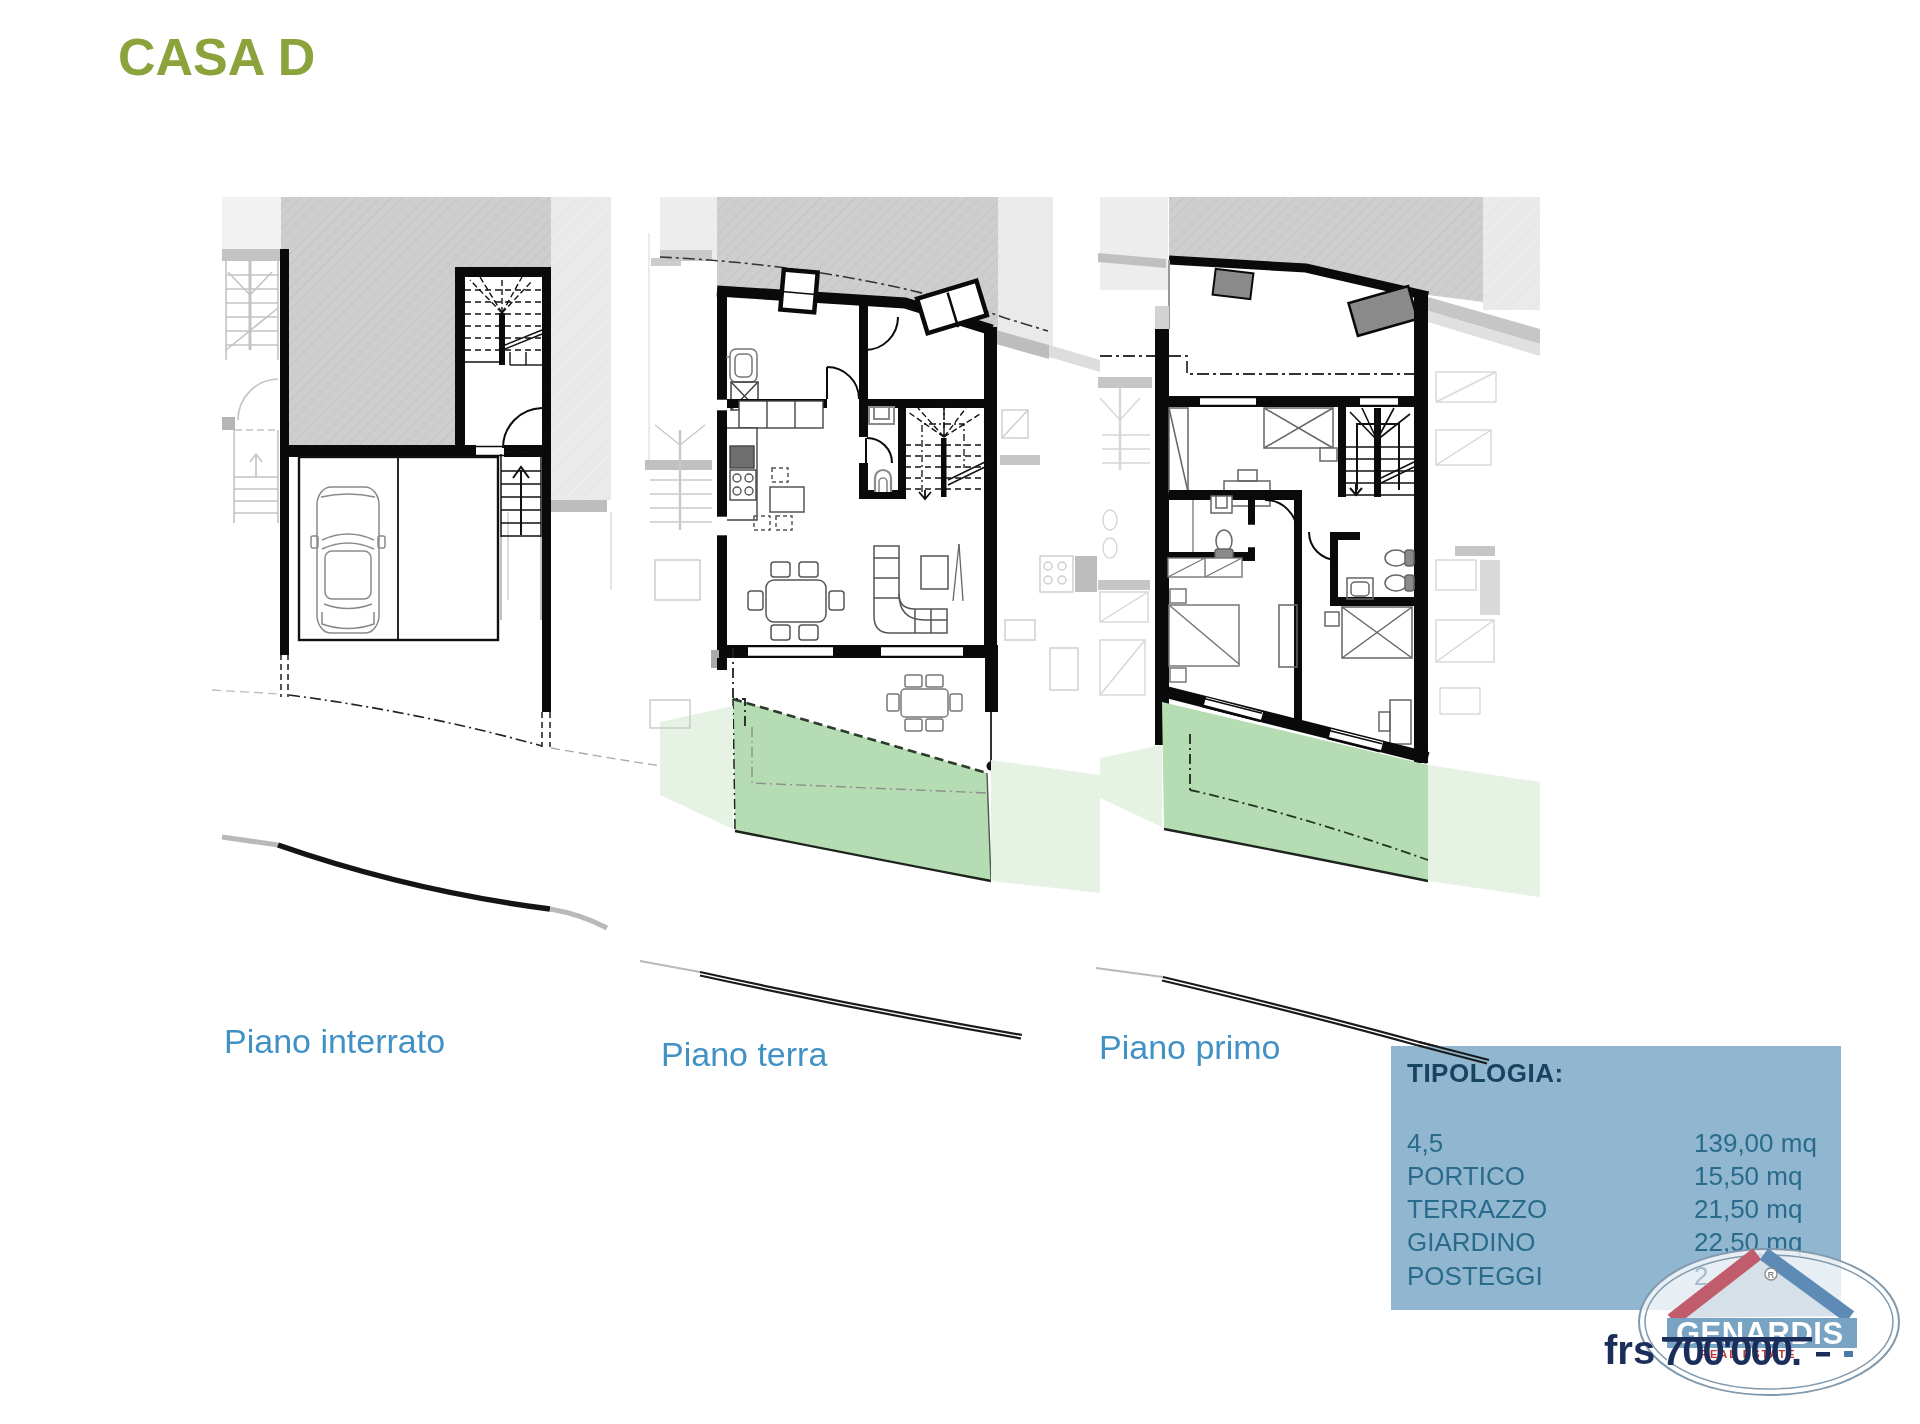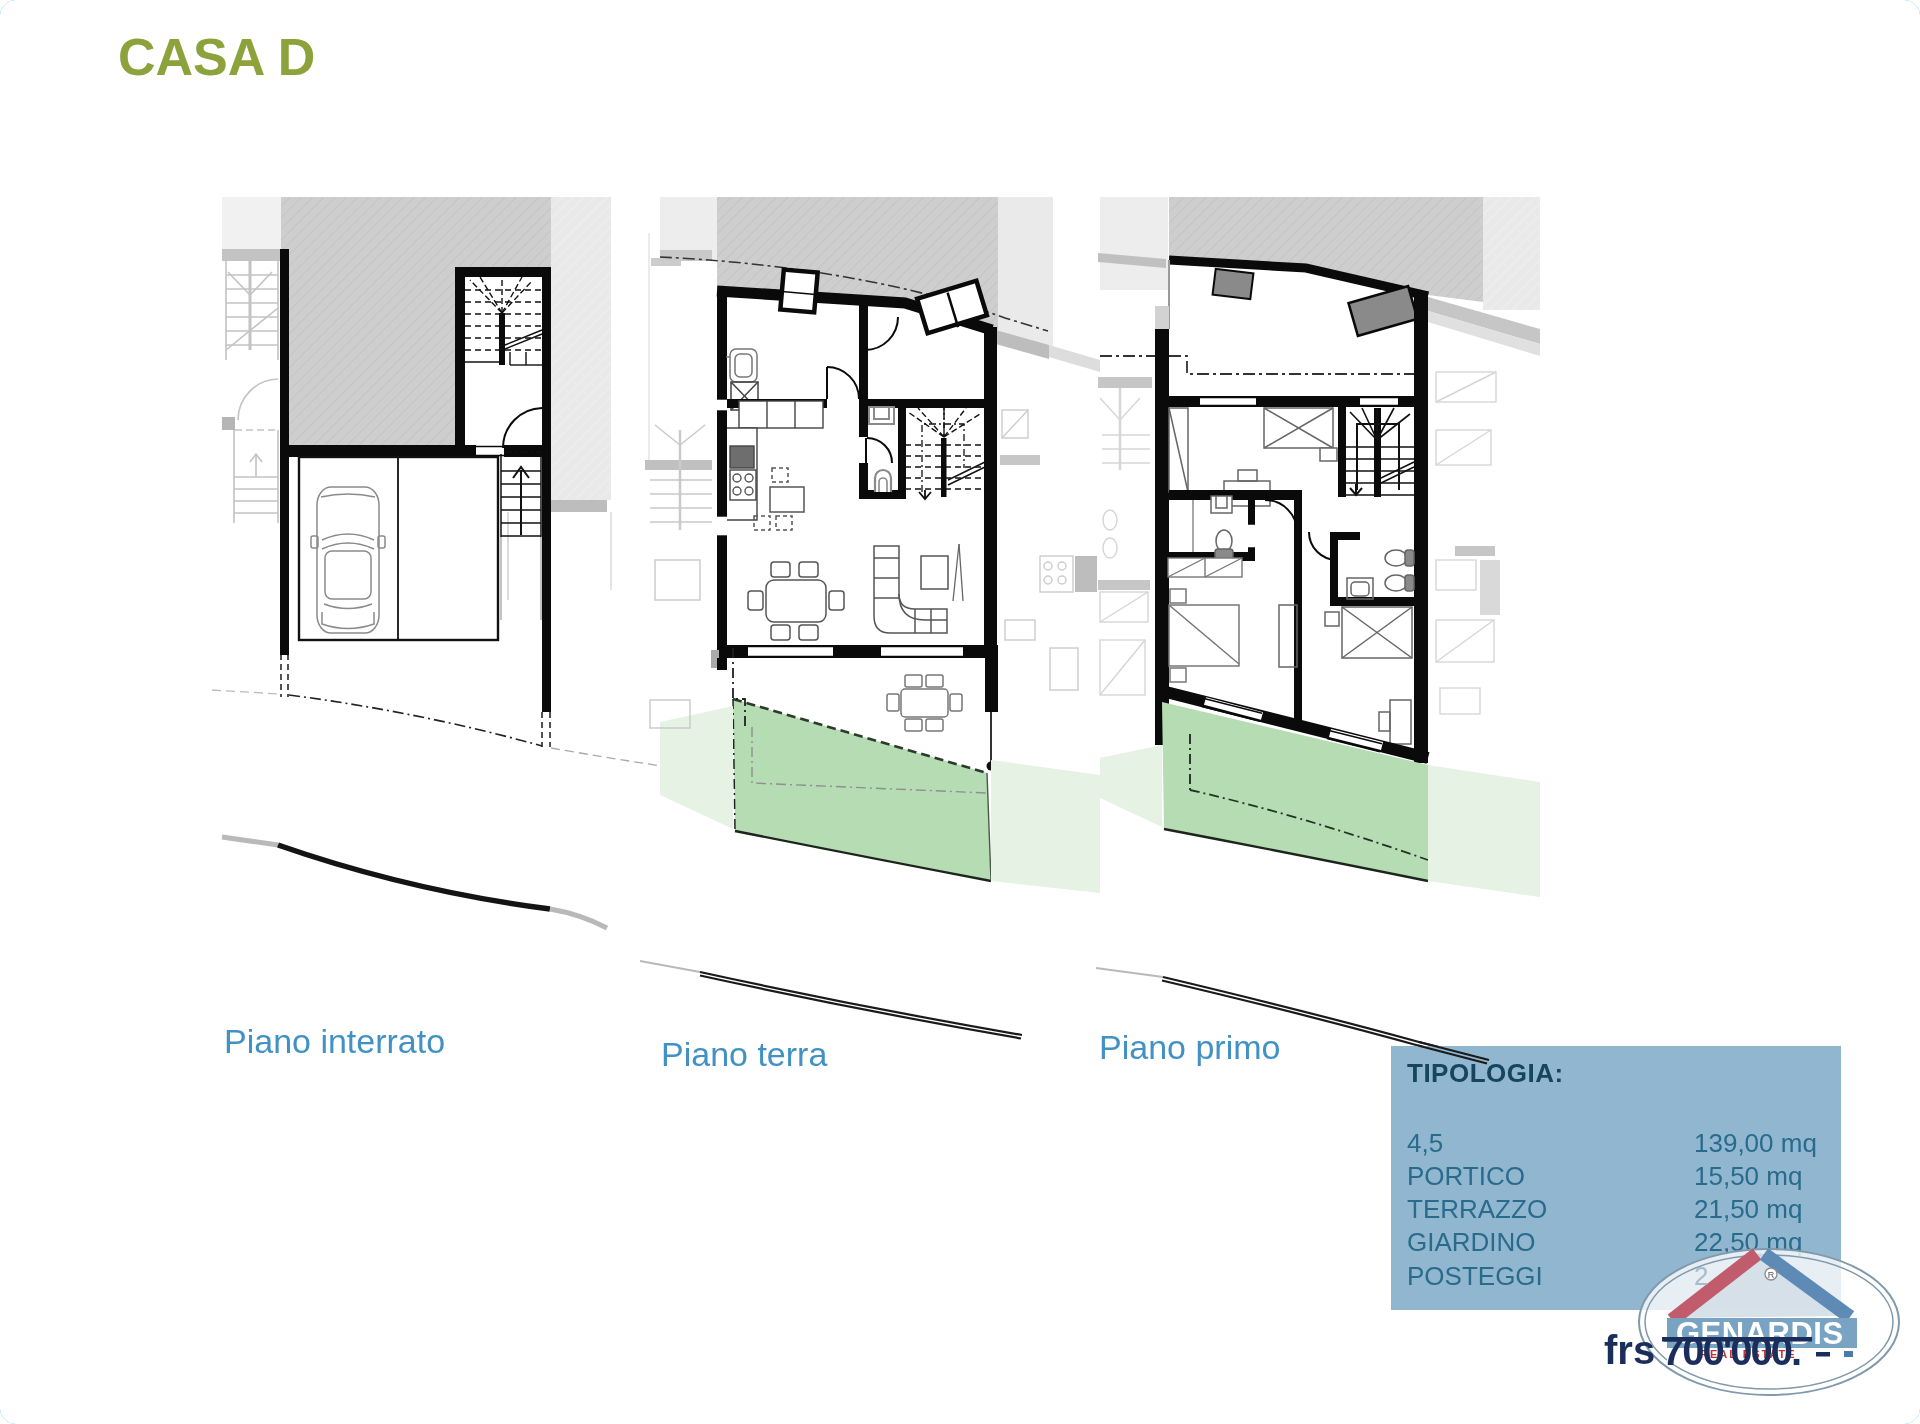--- a/index.html
+++ b/index.html
@@ -1,16 +1,16 @@
 <!DOCTYPE html>
 <html><head>
 <meta charset="utf-8">
 <style>
 html,body{margin:0;padding:0;background:#fff;}
-.page{position:relative;width:1920px;height:1424px;background:#0ea5e9;overflow:hidden;font-family:"Liberation Sans", sans-serif;border-radius:16px;}
+.page{position:relative;width:1920px;height:1424px;background:#0ea5e9;overflow:hidden;font-family:"Liberation Sans", sans-serif;}
 svg text{font-family:"Liberation Sans", sans-serif;}
 </style>
 </head>
 <body>
 <div class="page">
 <svg width="1920" height="1424" viewBox="0 0 1920 1424">
 <defs>
 <pattern id="hatch" patternUnits="userSpaceOnUse" width="8" height="8" patternTransform="rotate(-45)">
 <rect width="8" height="8" fill="#cecece"></rect>
 <line x1="0" y1="0" x2="8" y2="0" stroke="#c3c3c3" stroke-width="1.7"></line>

